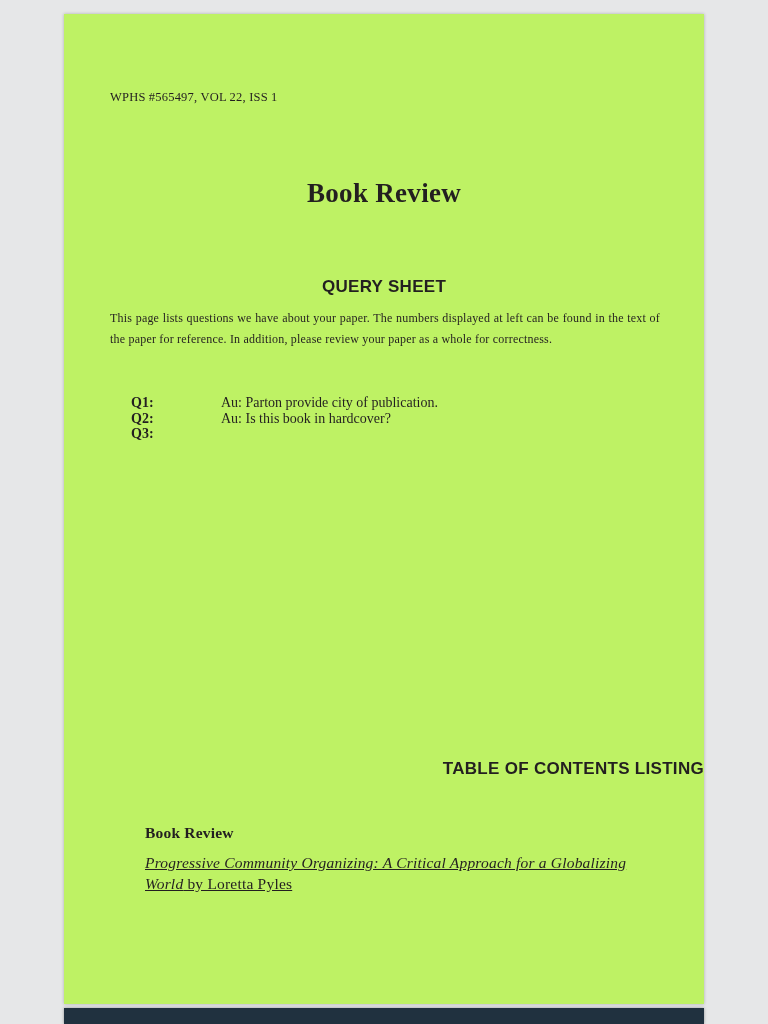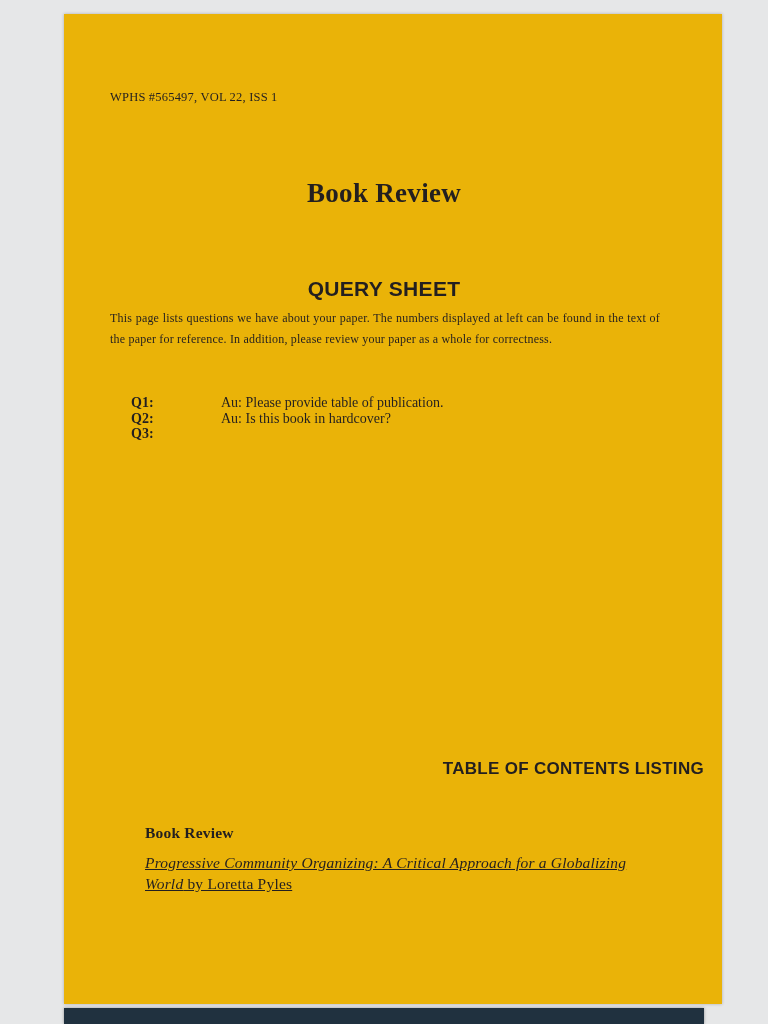--- a/index.html
+++ b/index.html
@@ -18,24 +18,23 @@
     width: 768px;
     height: 1024px;
     overflow: hidden;
   }
   .doc-page {
     position: absolute;
     left: 64px;
     top: 14px;
     width: 640px;
     height: 990px;
-    background: #eab308;
+    background: #bef264;
     box-shadow: 0 0 3px rgba(0,0,0,0.25);
     color: #231f20;
-    padding-left: 18px;
   }
   .next-page-edge {
     position: absolute;
     left: 64px;
     top: 1008px;
     width: 640px;
     height: 16px;
     background: #20313f;
     box-shadow: 0 0 3px rgba(0,0,0,0.35);
   }
@@ -57,21 +56,21 @@
     font-weight: bold;
     letter-spacing: 0.3px;
   }
   .query-heading {
     position: absolute;
     left: 0;
     top: 263px;
     width: 640px;
     text-align: center;
     font-family: "Liberation Sans", sans-serif;
-    font-size: 21px;
+    font-size: 17px;
     font-weight: bold;
     letter-spacing: 0.3px;
   }
   .query-intro {
     position: absolute;
     left: 46px;
     top: 294px;
     width: 550px;
     font-size: 12px;
     line-height: 21px;
@@ -149,21 +148,21 @@
 
     <div class="doc-title">Book Review</div>
 
     <div class="query-heading">QUERY SHEET</div>
 
     <div class="query-intro">This page lists questions we have about your paper. The numbers displayed at left can be found in the text of the paper for reference. In addition, please review your paper as a whole for correctness.</div>
 
     <div class="query-list">
       <div class="query-row">
         <span class="query-label">Q1:</span>
-        <span class="query-text">Au: Please provide table of publication.</span>
+        <span class="query-text">Au: Parton provide city of publication.</span>
       </div>
       <div class="query-row">
         <span class="query-label">Q2:</span>
         <span class="query-text">Au: Is this book in hardcover?</span>
       </div>
       <div class="query-row">
         <span class="query-label">Q3:</span>
       </div>
     </div>
 

